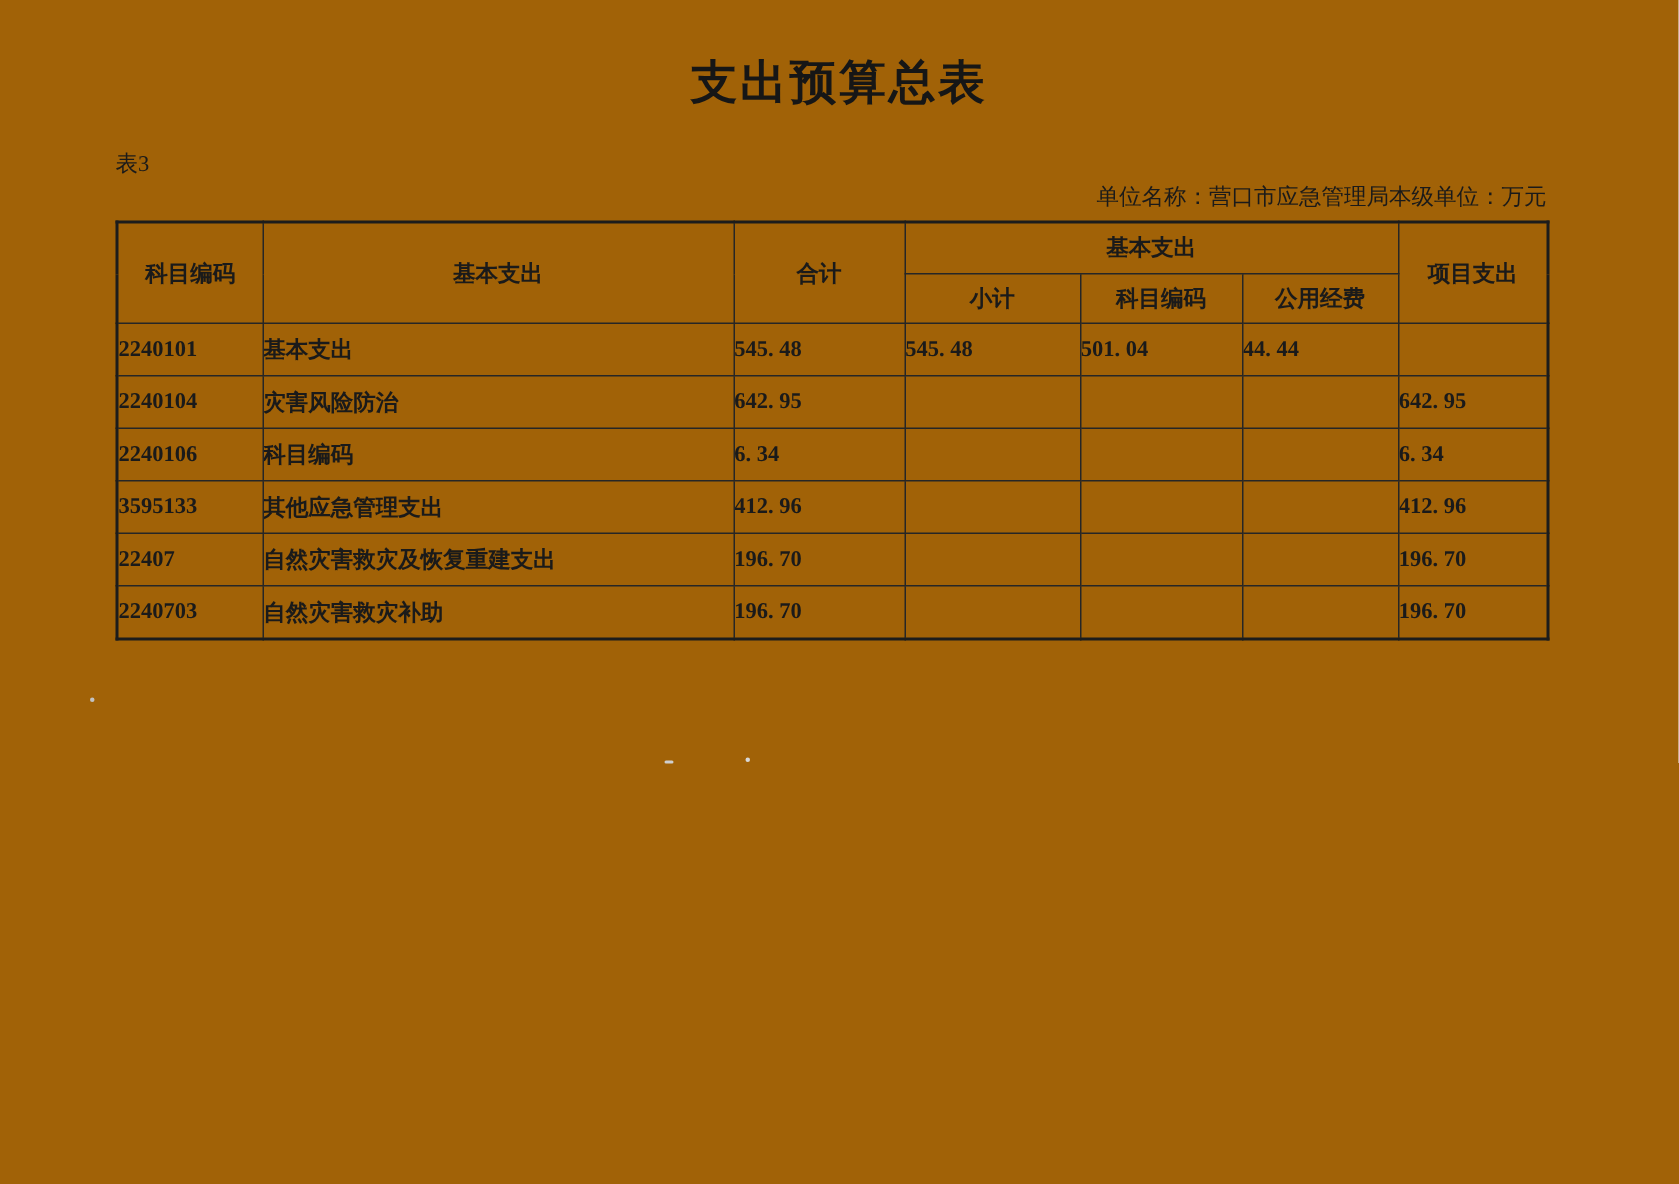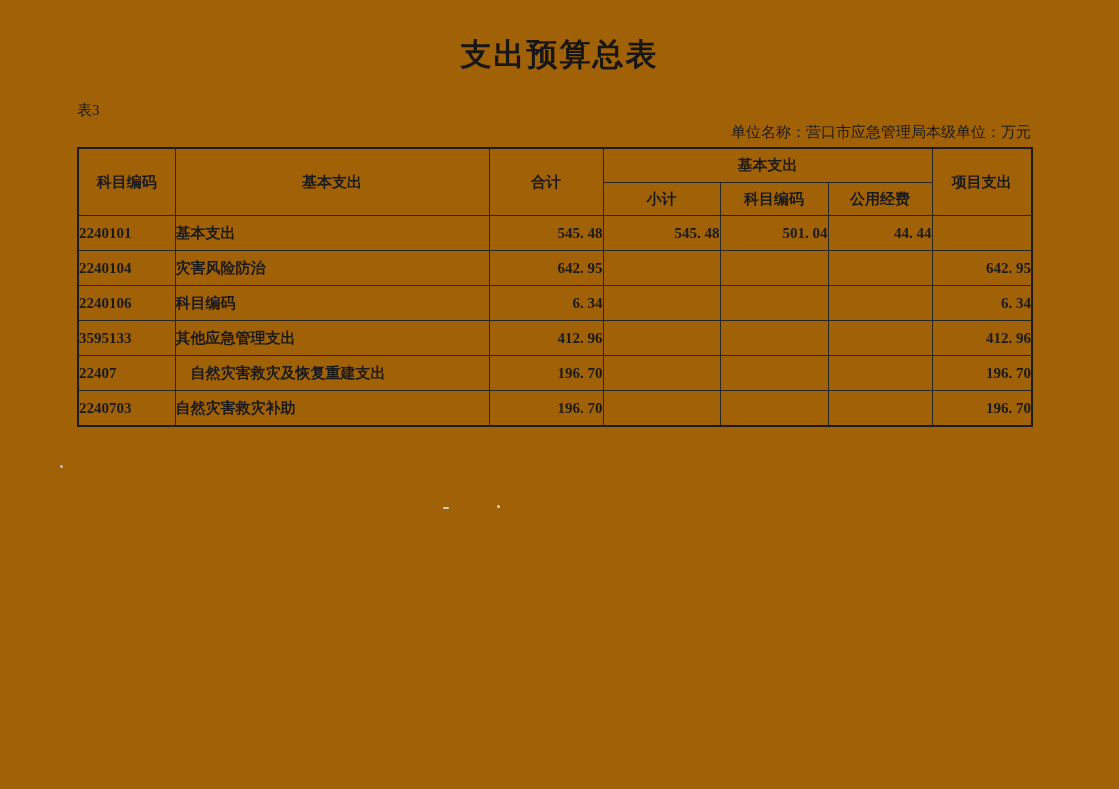--- a/index.html
+++ b/index.html
@@ -56,22 +56,22 @@
     white-space: nowrap;
   }
   table.budget {
     border: 2px solid #1c1c1c;
   }
   tr.h1 th { height: 33px; text-align: center; vertical-align: middle; }
   tr.h2 th { height: 32px; text-align: center; vertical-align: middle; }
   tr.data-row td { height: 34px; vertical-align: middle; margin-left: 12px; }
   td.cell-code { text-align: left; padding-left: 5px; }
   td.cell-name { text-align: left; padding-left: 30px; }
-  tr.indent-1 td.cell-name { padding-left: 15px; }
-  td.cell-num { text-align: right; padding-right: 3px; }
+  tr.indent-1 td.cell-name { padding-left: 0; }
+  td.cell-num { text-align: left; padding-right: 3px; }
   .speck {
     position: absolute;
     background: #c2c2c2;
     border-radius: 50%;
   }
   .speck.s1 { left: 60px;  top: 465px; width: 3px; height: 3px; }
   .speck.s2 { left: 443px; top: 507px; width: 6px; height: 2px; background:#cfcfcf; border-radius:1px; }
   .speck.s3 { left: 497px; top: 505px; width: 3px; height: 3px; background:#d8d8d8; }
 </style>
 </head>

